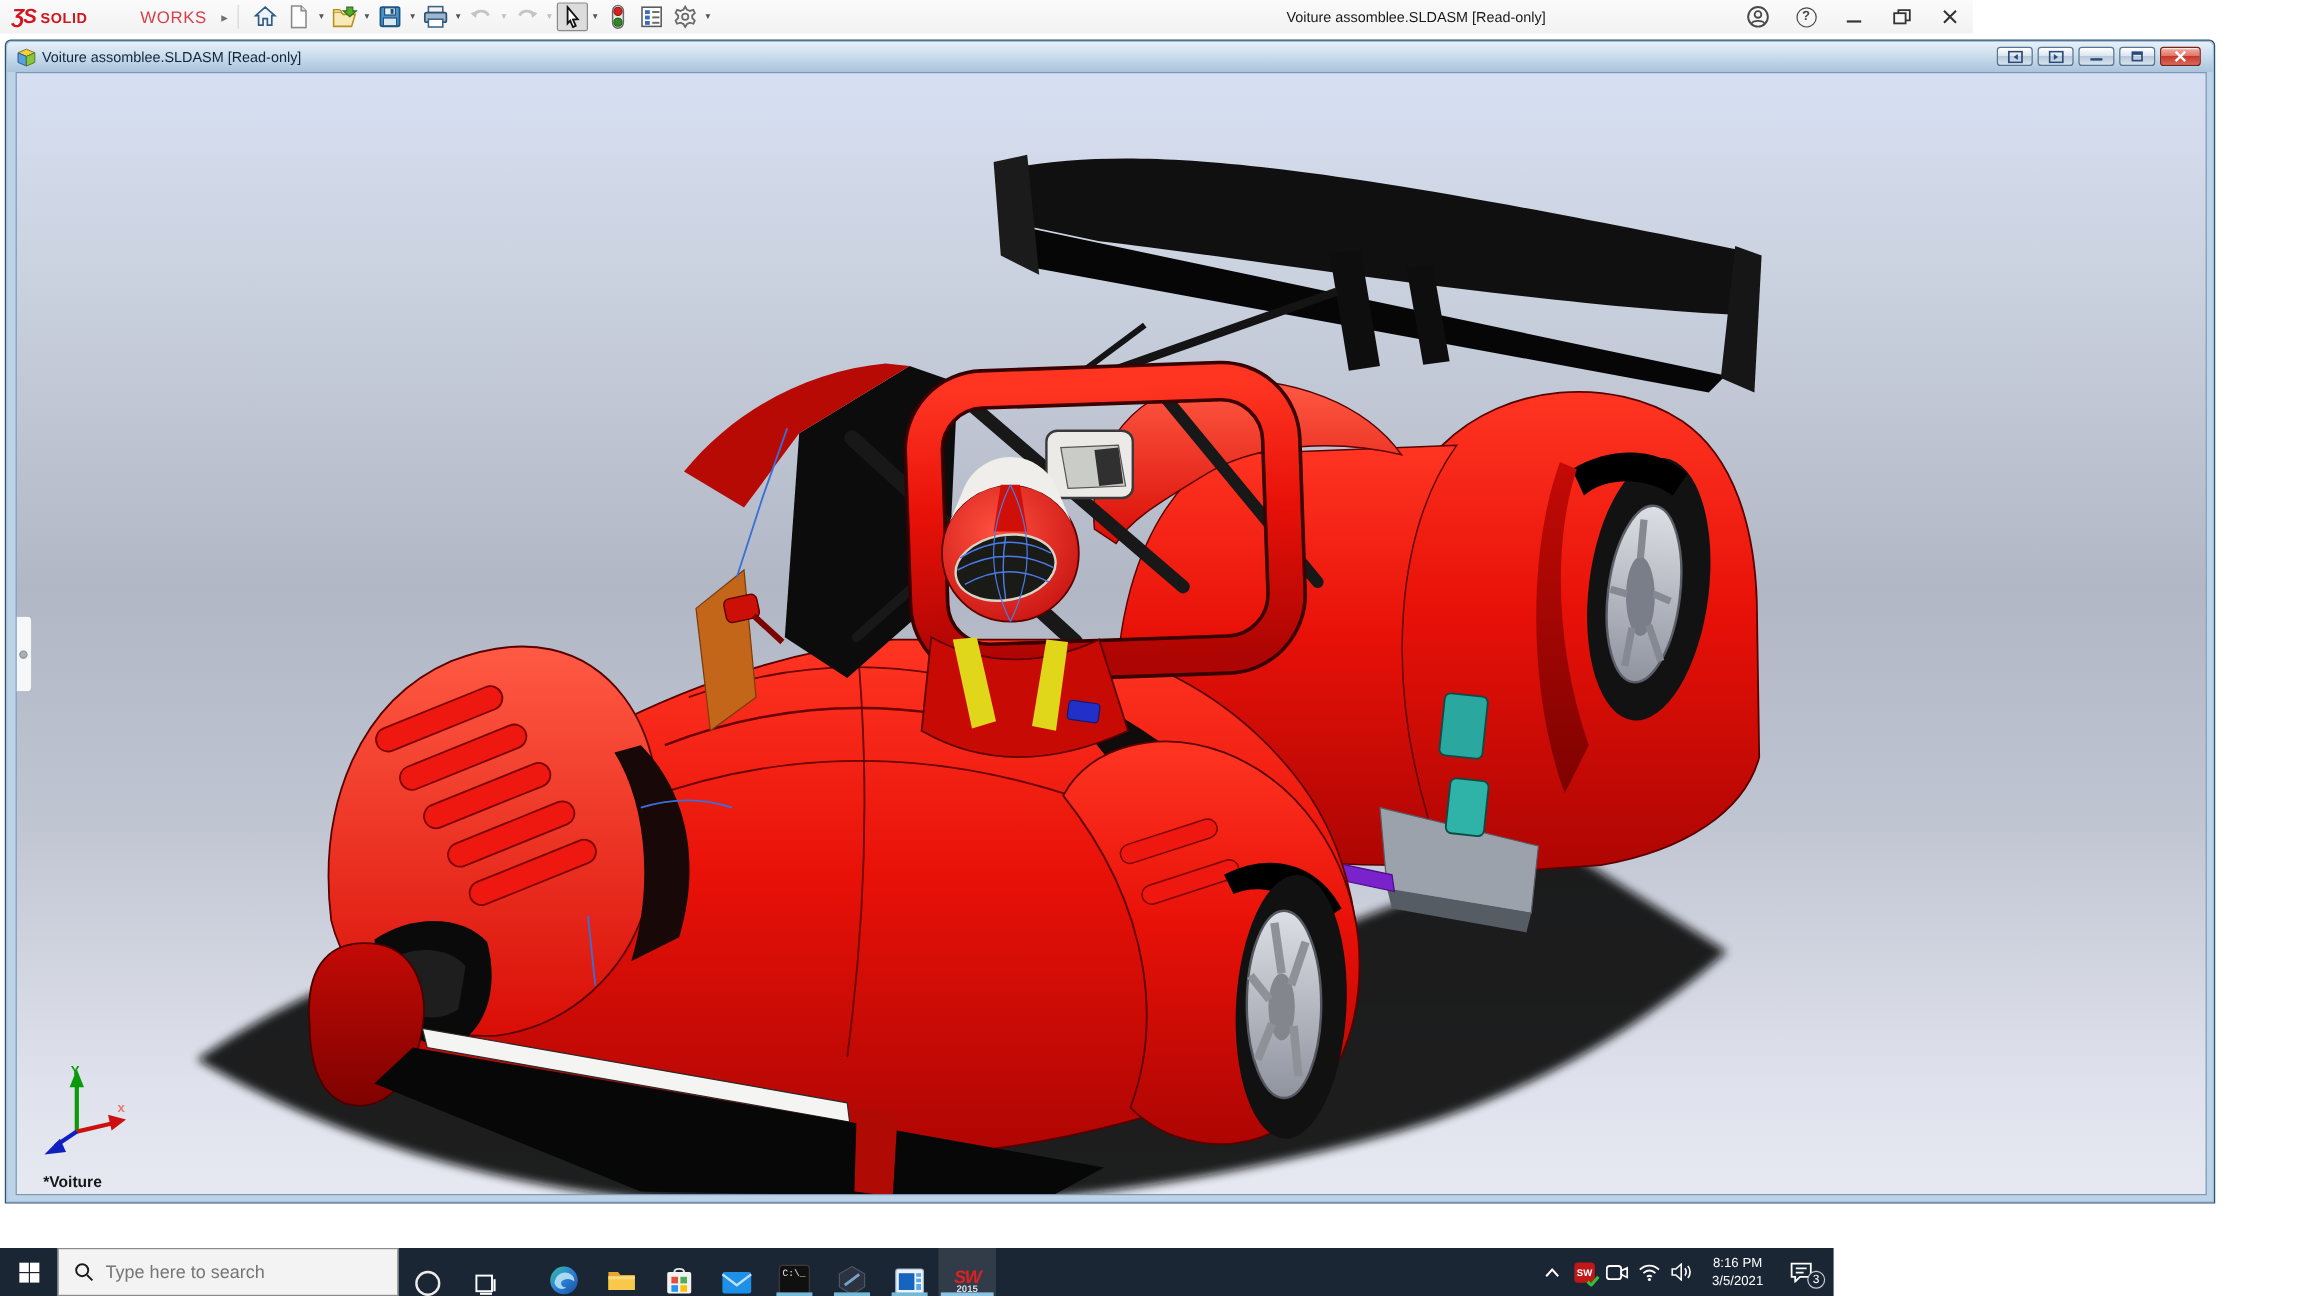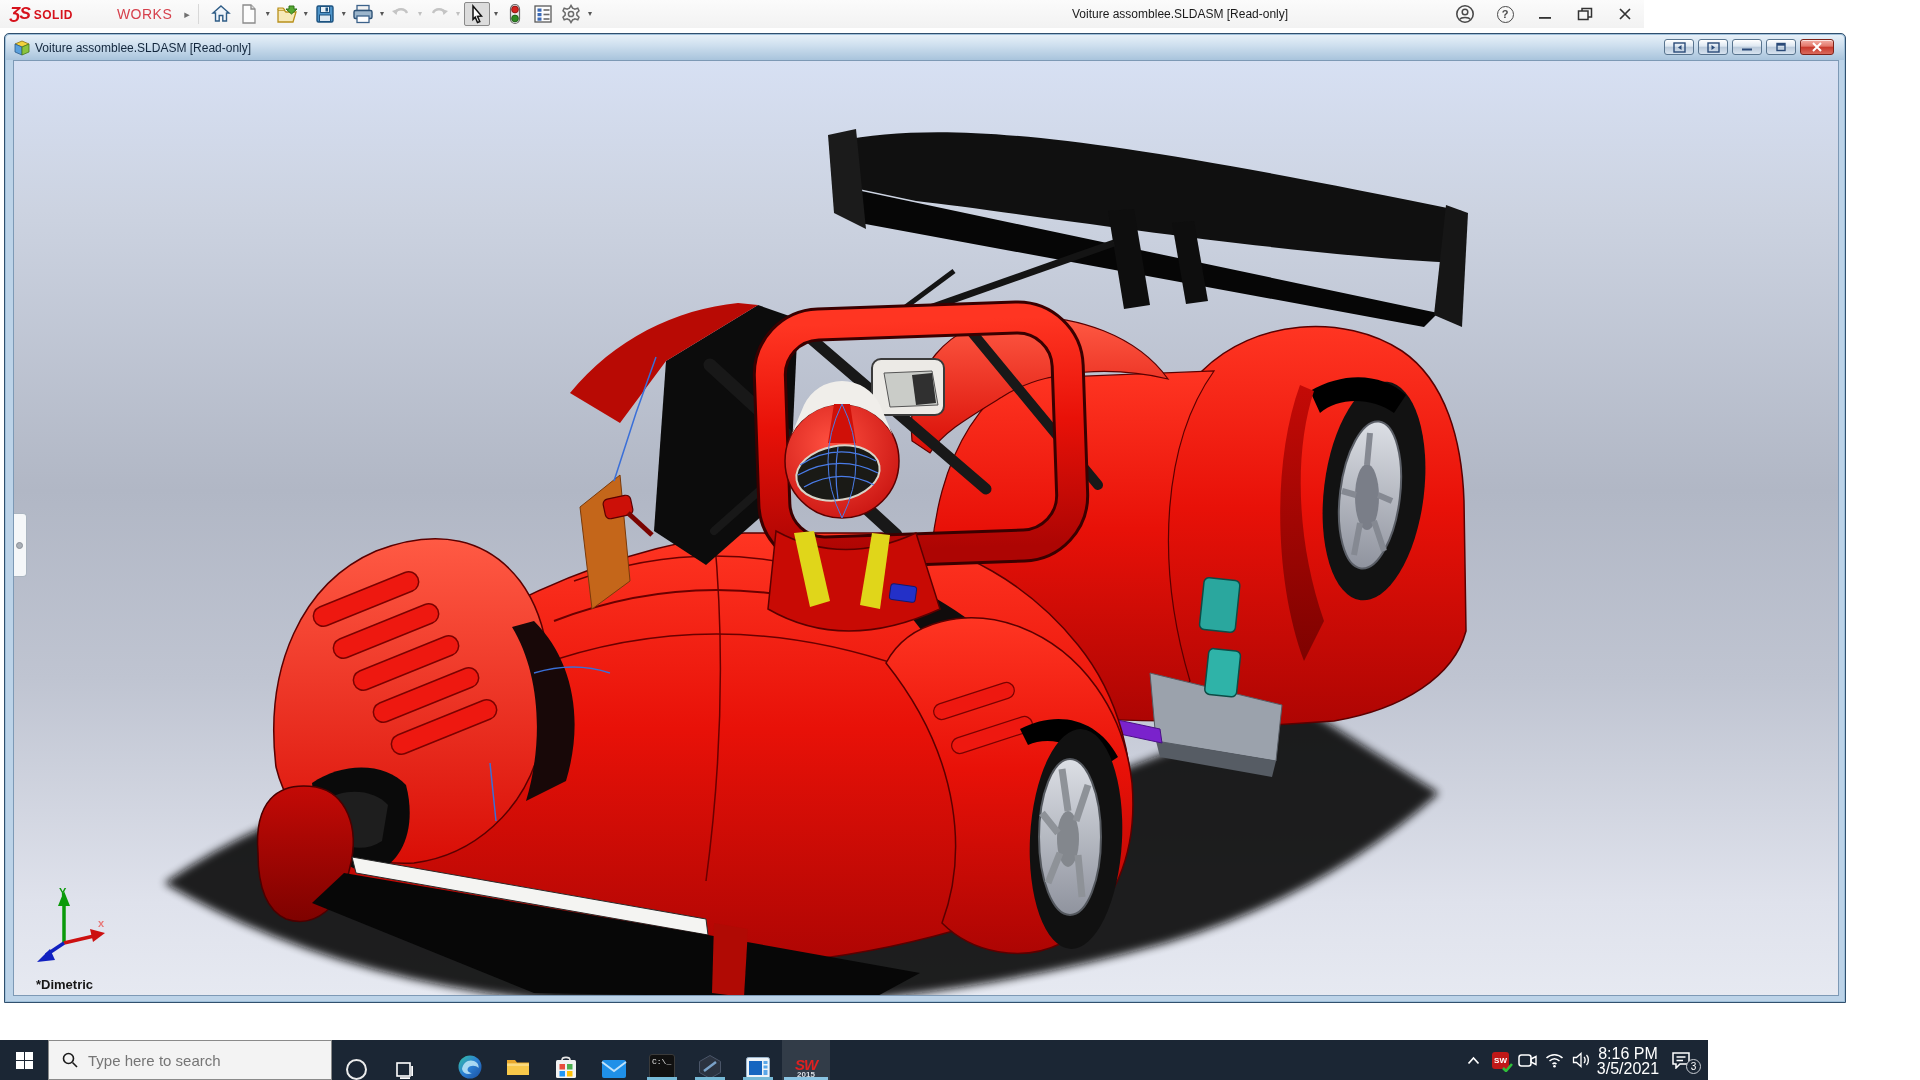--- a/index.html
+++ b/index.html
@@ -48,41 +48,41 @@
               background:linear-gradient(180deg,#d7e0f3 0%,#ccd3e1 16%,#b1b7c5 46%,#bfc4d1 66%,#dfe2ec 90%,#e6e9f1 100%);
               border:1px solid #7d99b5; overflow:hidden; }
   .left-tab { position:absolute; left:-1px; top:452px; width:14px; height:64px;
               background:#f5f7f9; border:1px solid #aab4c0; border-left:none; border-radius:0 4px 4px 0;
               display:flex; align-items:center; justify-content:center;}
   .left-tab .dot { width:7px; height:7px; border-radius:50%; background:#aab0b8; border:1px solid #8a9098;}
   .view-label { position:absolute; left:22px; bottom:3px; font-size:13px; font-weight:bold; color:#161616; }
   .triad { position:absolute; left:16px; bottom:26px; }
 
   
-  .taskbar { position:absolute; left:0; top:1040px; width:1708px; height:40px;
+  .taskbar { position:absolute; left:0; top:1040px; width:1528px; height:40px;
              background:#1b2634; display:flex; align-items:stretch; color:#fff; }
   .start-btn { width:48px; display:flex; align-items:center; justify-content:center; }
   .search-box { width:284px; background:#f3f3f3; border:1px solid #8a8a8a; display:flex; align-items:center; }
   .search-box input { border:none; outline:none; background:transparent; font-size:15px; color:#1a1a1a;
                       font-family:"Liberation Sans", sans-serif; width:220px; }
   .search-box .mag { margin:0 10px 0 13px; }
   .tb-btn { width:48px; display:flex; align-items:flex-end; justify-content:center; position:relative; }
   .tb-btn.first-app { margin-left:18px; }
   .run::after { content:""; position:absolute; left:9px; right:9px; bottom:0; height:3px; background:#76b9d6; }
   .tb-btn.active { background:rgba(255,255,255,.10); }
   .tb-btn.active::after { left:2px; right:2px; background:#8ac4e2; }
   .cortana-ring { width:21px; height:21px; border:2px solid #ececec; border-radius:50%; }
   .sw-tile { text-align:center; line-height:10px; }
   .sw-tile .sw { color:#e02020; font-weight:bold; font-style:italic; font-size:15px; letter-spacing:-1px; display:block;}
   .sw-tile .yr { color:#d8dce2; font-size:8px; font-weight:bold; display:block; }
   .cmd-tile { width:26px; height:26px; background:#101010; border:1px solid #3a3a3a; border-radius:3px;
               color:#e8e8e8; font-family:"Liberation Mono", monospace; font-size:8px; padding:2px; text-align:left;}
   .tray { margin-left:auto; display:flex; align-items:center; }
   .tray-ic { width:27px; height:40px; display:flex; align-items:center; justify-content:center; position:relative;}
-  .clock { width:66px; text-align:center; font-size:16px; line-height:15px; padding-top:1px; }
+  .clock { width:66px; text-align:center; font-size:11px; line-height:15px; padding-top:1px; }
   .sw-tray { width:17px; height:17px; background:#c01818; border-radius:3px; color:#fff; font-size:8px; font-weight:bold;
              display:flex; align-items:center; justify-content:center; position:relative;}
   .badge { position:absolute; right:0px; bottom:6px; width:15px; height:15px; border-radius:50%;
            background:#1b2634; border:1px solid #c8ccd2; font-size:10px; display:flex; align-items:center; justify-content:center;}
   .show-desktop { width:7px; border-left:1px solid #45515f; }
 </style>
 </head>
 <body>
 
 <div class="root">
@@ -390,21 +390,21 @@
         <line x1="34" y1="58" x2="34" y2="18" stroke="#0a9a0a" stroke-width="3.5"></line>
         <polygon points="34,6 28,21 40,21" fill="#0a9a0a"></polygon>
         <text x="29" y="11" font-size="11" font-weight="bold" fill="#0a9a0a">Y</text>
         <line x1="34" y1="58" x2="64" y2="51" stroke="#cc1010" stroke-width="3.5"></line>
         <polygon points="75,48 60,44 63,57" fill="#cc1010"></polygon>
         <text x="68" y="42" font-size="11" font-weight="bold" fill="#e87878">x</text>
         <line x1="34" y1="58" x2="16" y2="70" stroke="#1020c0" stroke-width="3.5"></line>
         <polygon points="7,77 20,64 25,75" fill="#1020c0"></polygon>
       </svg>
 
-      <div class="view-label">*Dimetric</div>
+      <div class="view-label">*Voiture</div>
     </div>
   </div>
 
   <footer class="taskbar">
     <div class="start-btn">
       <svg width="17" height="17" viewBox="0 0 17 17">
         <rect x="0" y="0" width="8" height="8" fill="#fff"></rect>
           <rect x="9" y="0" width="8" height="8" fill="#fff"></rect>
         <rect x="0" y="9" width="8" height="8" fill="#fff"></rect>
           <rect x="9" y="9" width="8" height="8" fill="#fff"></rect>

